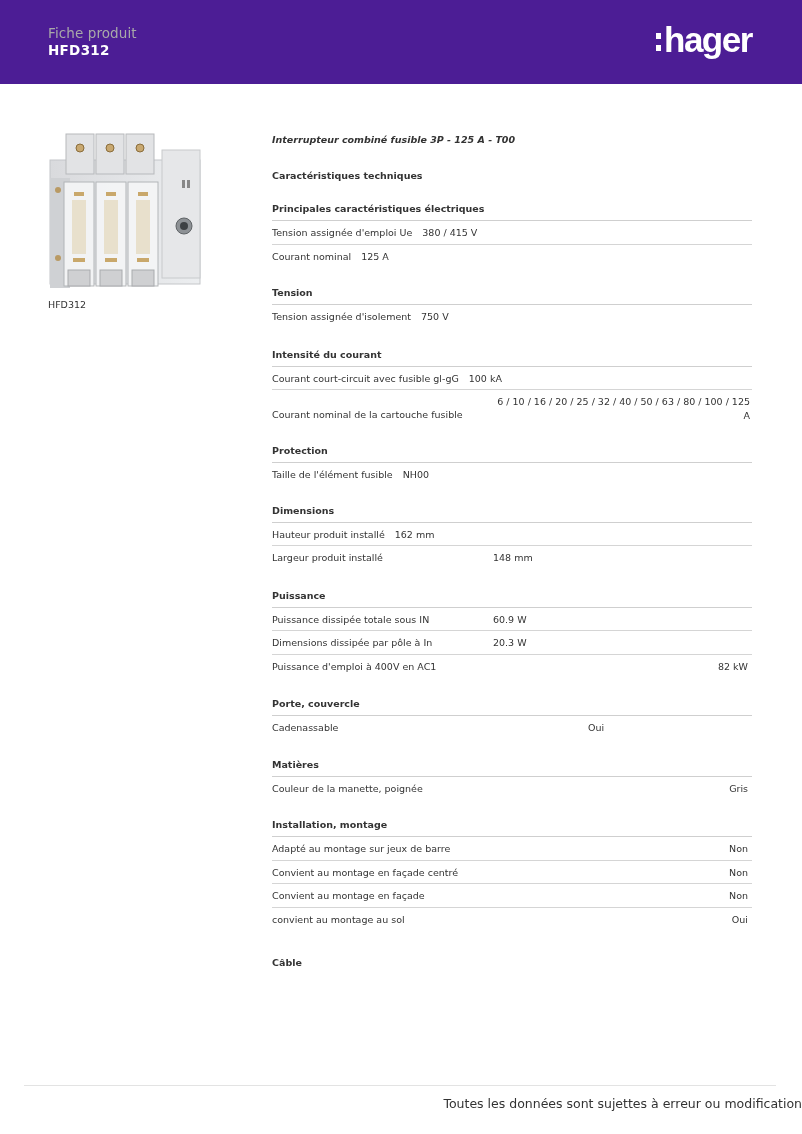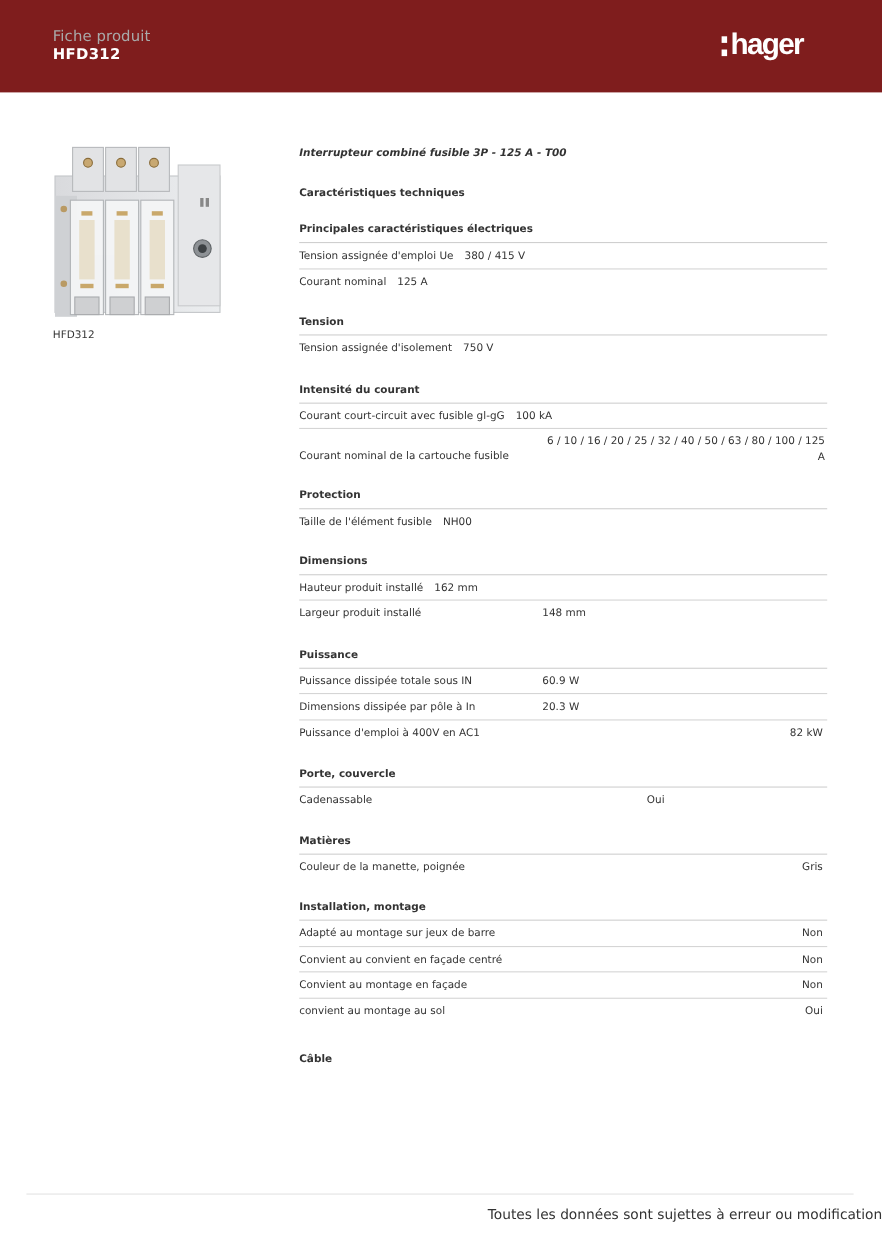--- a/index.html
+++ b/index.html
@@ -1,22 +1,22 @@
 <!DOCTYPE html>
 <html><head>
   <meta charset="utf-8">
   <style>
     * { box-sizing: border-box; margin: 0; padding: 0; }
     html, body { width: 802px; height: 1134px; background: #ffffff; overflow: hidden; }
     body { font-family: "DejaVu Sans", sans-serif; color: #333333; position: relative; }
 
-    .header { position: absolute; left: 0; top: 0; width: 802px; height: 84px; background: #7f1d1d; }
+    .header { position: absolute; left: 0; top: 0; width: 802px; height: 84px; background: #4c1d95; }
     .header .kicker { position: absolute; left: 48px; top: 25px; font-size: 13.5px; color: #a9a9a9; font-family: "DejaVu Sans", sans-serif; letter-spacing: 0.1px; }
     .header .ref { position: absolute; left: 48px; top: 42px; font-size: 13.5px; color: #ffffff; font-weight: bold; letter-spacing: 0.3px; }
-    .logo { position: absolute; left: 656px; top: 22px; height: 36px; display: flex; align-items: center; color: #ffffff; font-family: "Liberation Sans", sans-serif; font-weight: bold; font-size: 27px; letter-spacing: -1.5px; }
+    .logo { position: absolute; left: 656px; top: 22px; height: 36px; display: flex; align-items: center; color: #ffffff; font-family: "Liberation Sans", sans-serif; font-weight: bold; font-size: 35px; letter-spacing: -1.5px; }
     .logo .colon { display: inline-flex; flex-direction: column; justify-content: space-between; height: 18px; margin-right: 3px; margin-top: 4px; }
     .logo .colon i { display: block; width: 5px; height: 6px; background: #ffffff; }
 
     .product-image { position: absolute; left: 44px; top: 130px; width: 160px; height: 162px; }
     .image-caption { position: absolute; left: 48px; top: 299px; font-size: 9.5px; color: #333; }
 
     .content { position: absolute; left: 272px; top: 133px; width: 480px; }
     .title { font-size: 9.5px; font-weight: bold; color: #333; height: 14px; line-height: 14px; font-style: italic; }
     .subtitle { font-size: 9.5px; font-weight: bold; color: #333; margin-top: 22px; height: 14px; line-height: 14px; }
 
@@ -192,21 +192,21 @@
     </div>
   </div>
 
   <div class="section" style="margin-top:13px">
     <div class="section-title">Installation, montage</div>
     <div class="row">
       <span class="label">Adapté au montage sur jeux de barre</span>
       <span class="v-right">Non</span>
     </div>
     <div class="row">
-      <span class="label">Convient au convient en façade centré</span>
+      <span class="label">Convient au montage en façade centré</span>
       <span class="v-right">Non</span>
     </div>
     <div class="row">
       <span class="label">Convient au montage en façade</span>
       <span class="v-right">Non</span>
     </div>
     <div class="row">
       <span class="label">convient au montage au sol</span>
       <span class="v-right">Oui</span>
     </div>

